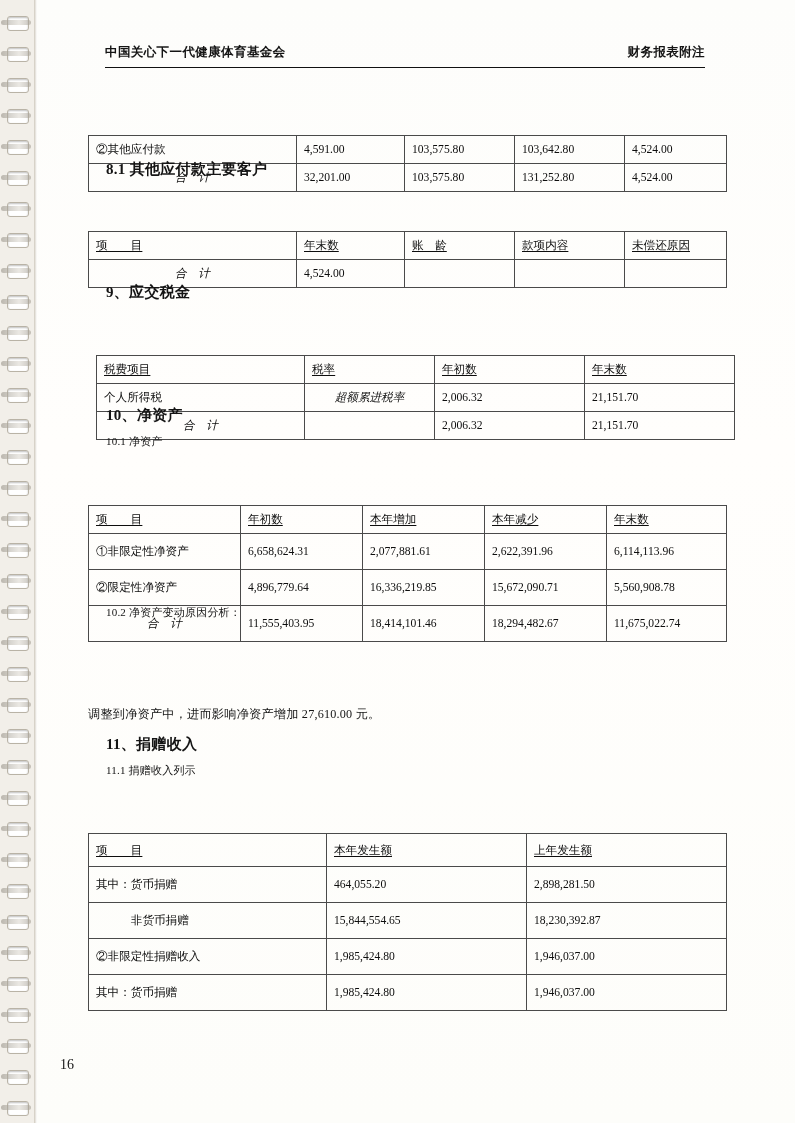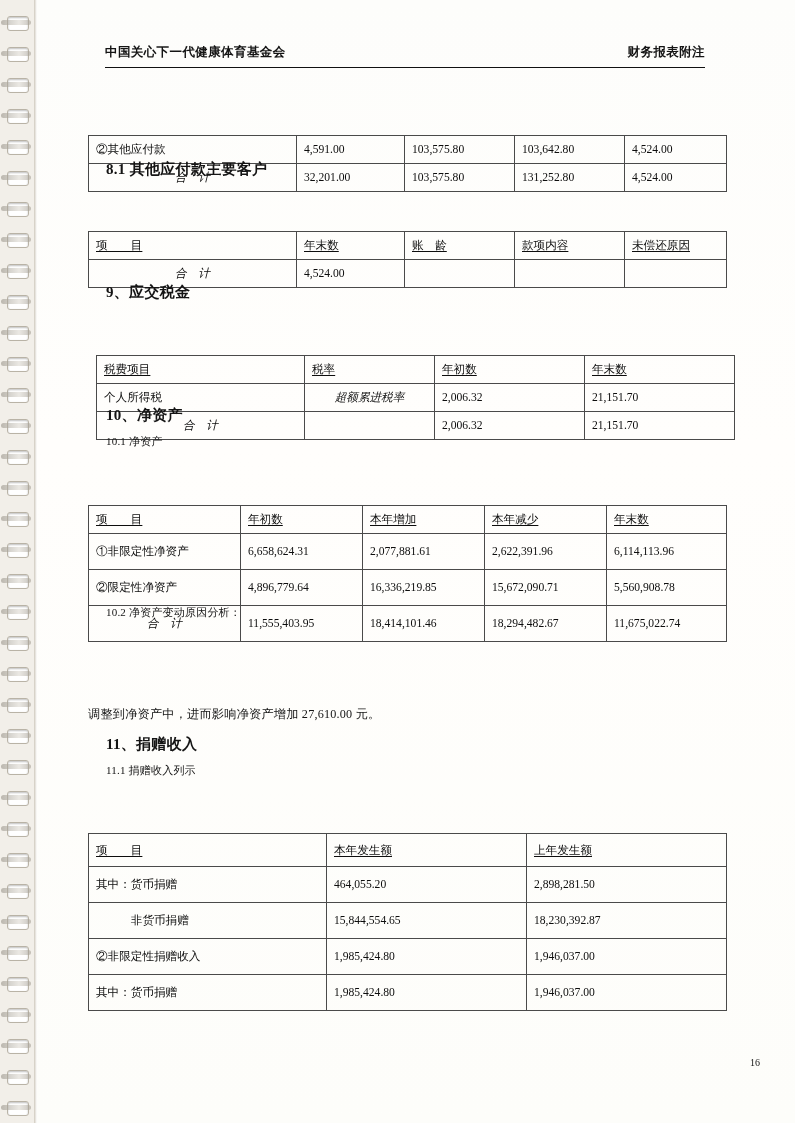--- a/index.html
+++ b/index.html
@@ -131,22 +131,22 @@
     font-size: 12.2px;
     line-height: 23px;
     letter-spacing: .2px;
   }
 
   .pageno {
     position: absolute;
     left: 0;
     top: 1057px;
     width: 700px;
-    text-align: right;
-    font-size: 10px;
+    text-align: left;
+    font-size: 14px;
   }
 </style>
 </head>
 <body>
 
 <div class="page">
   <div class="scan-tint"></div>
 
   <div class="binding" id="binding">
       <div class="hole" style="top: 16px;"></div>

